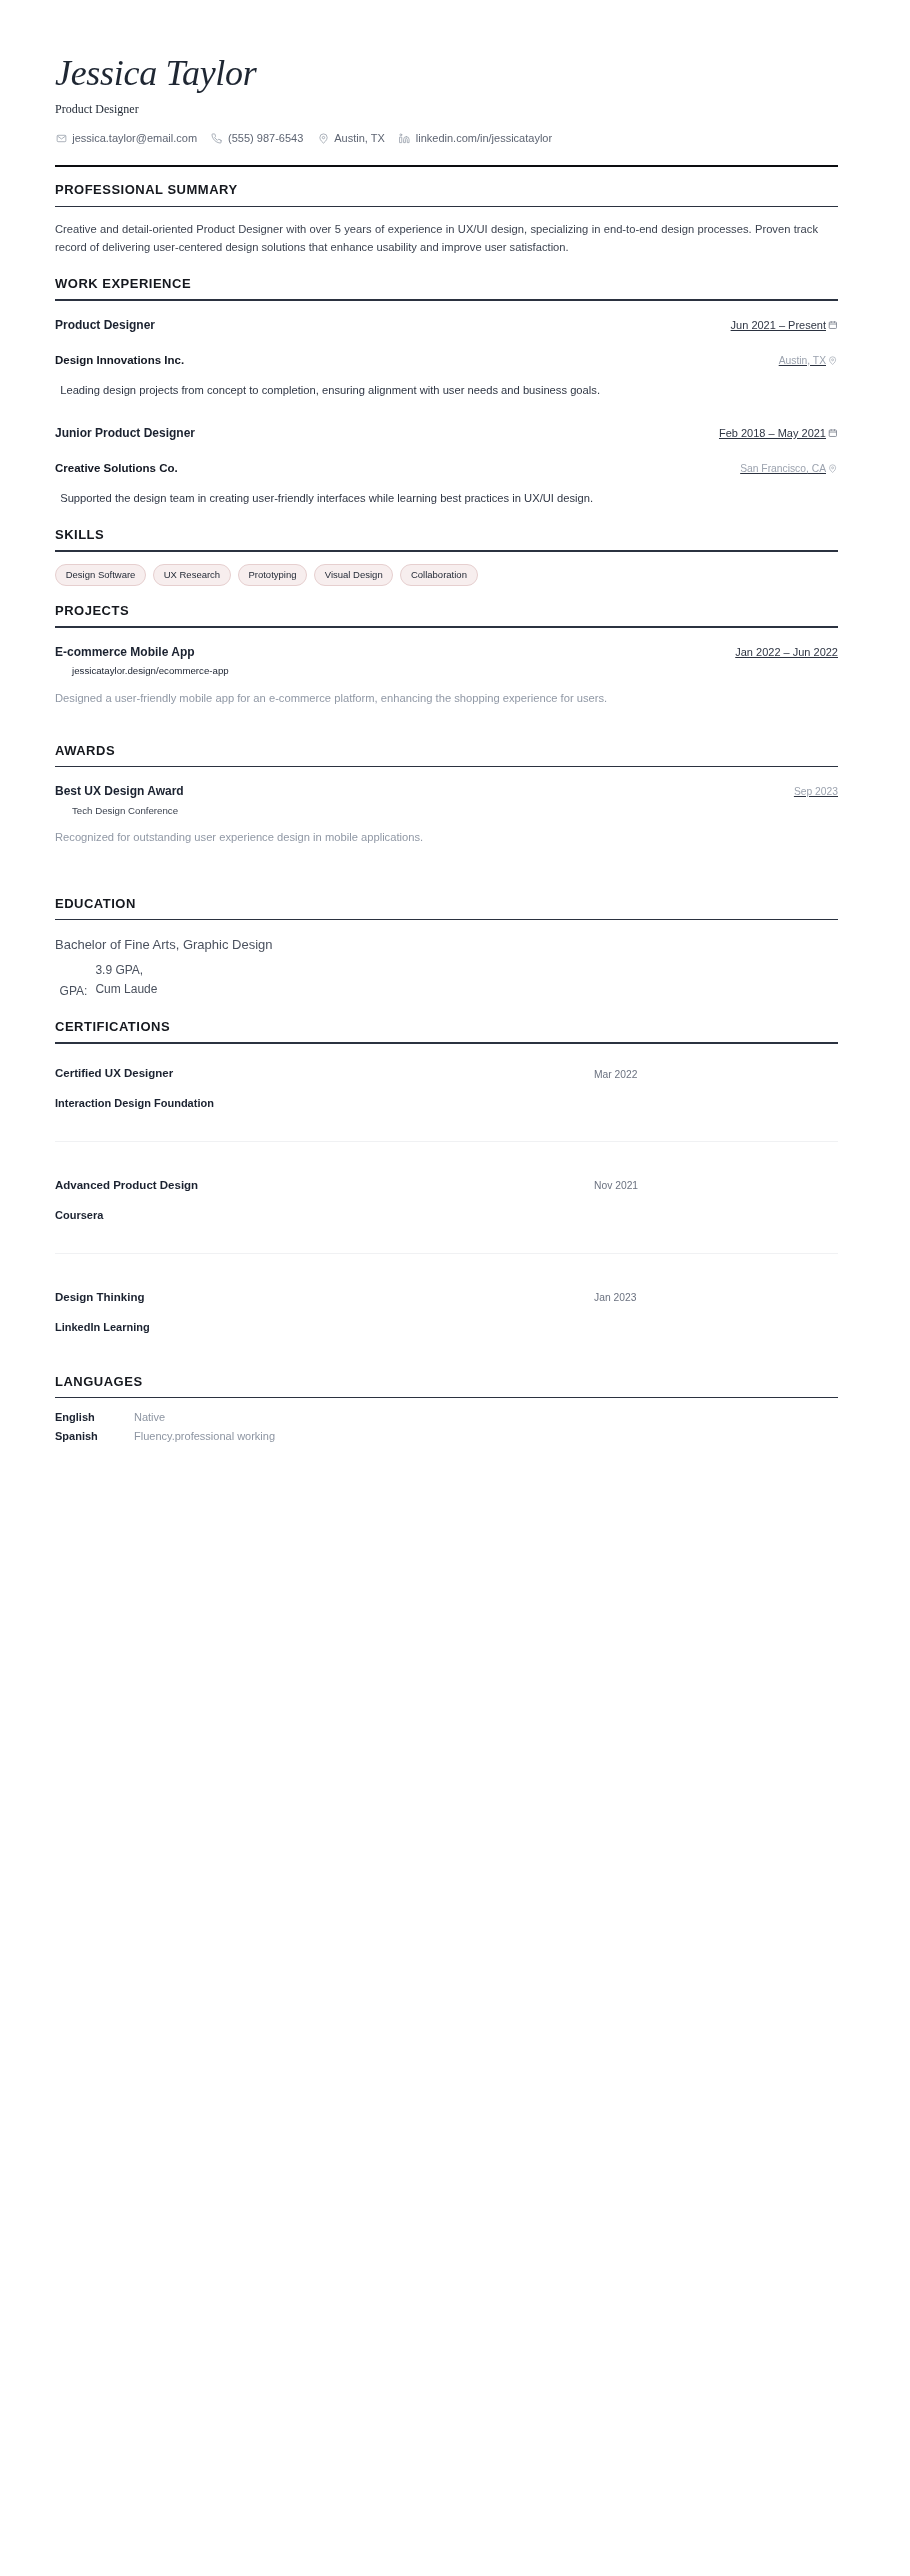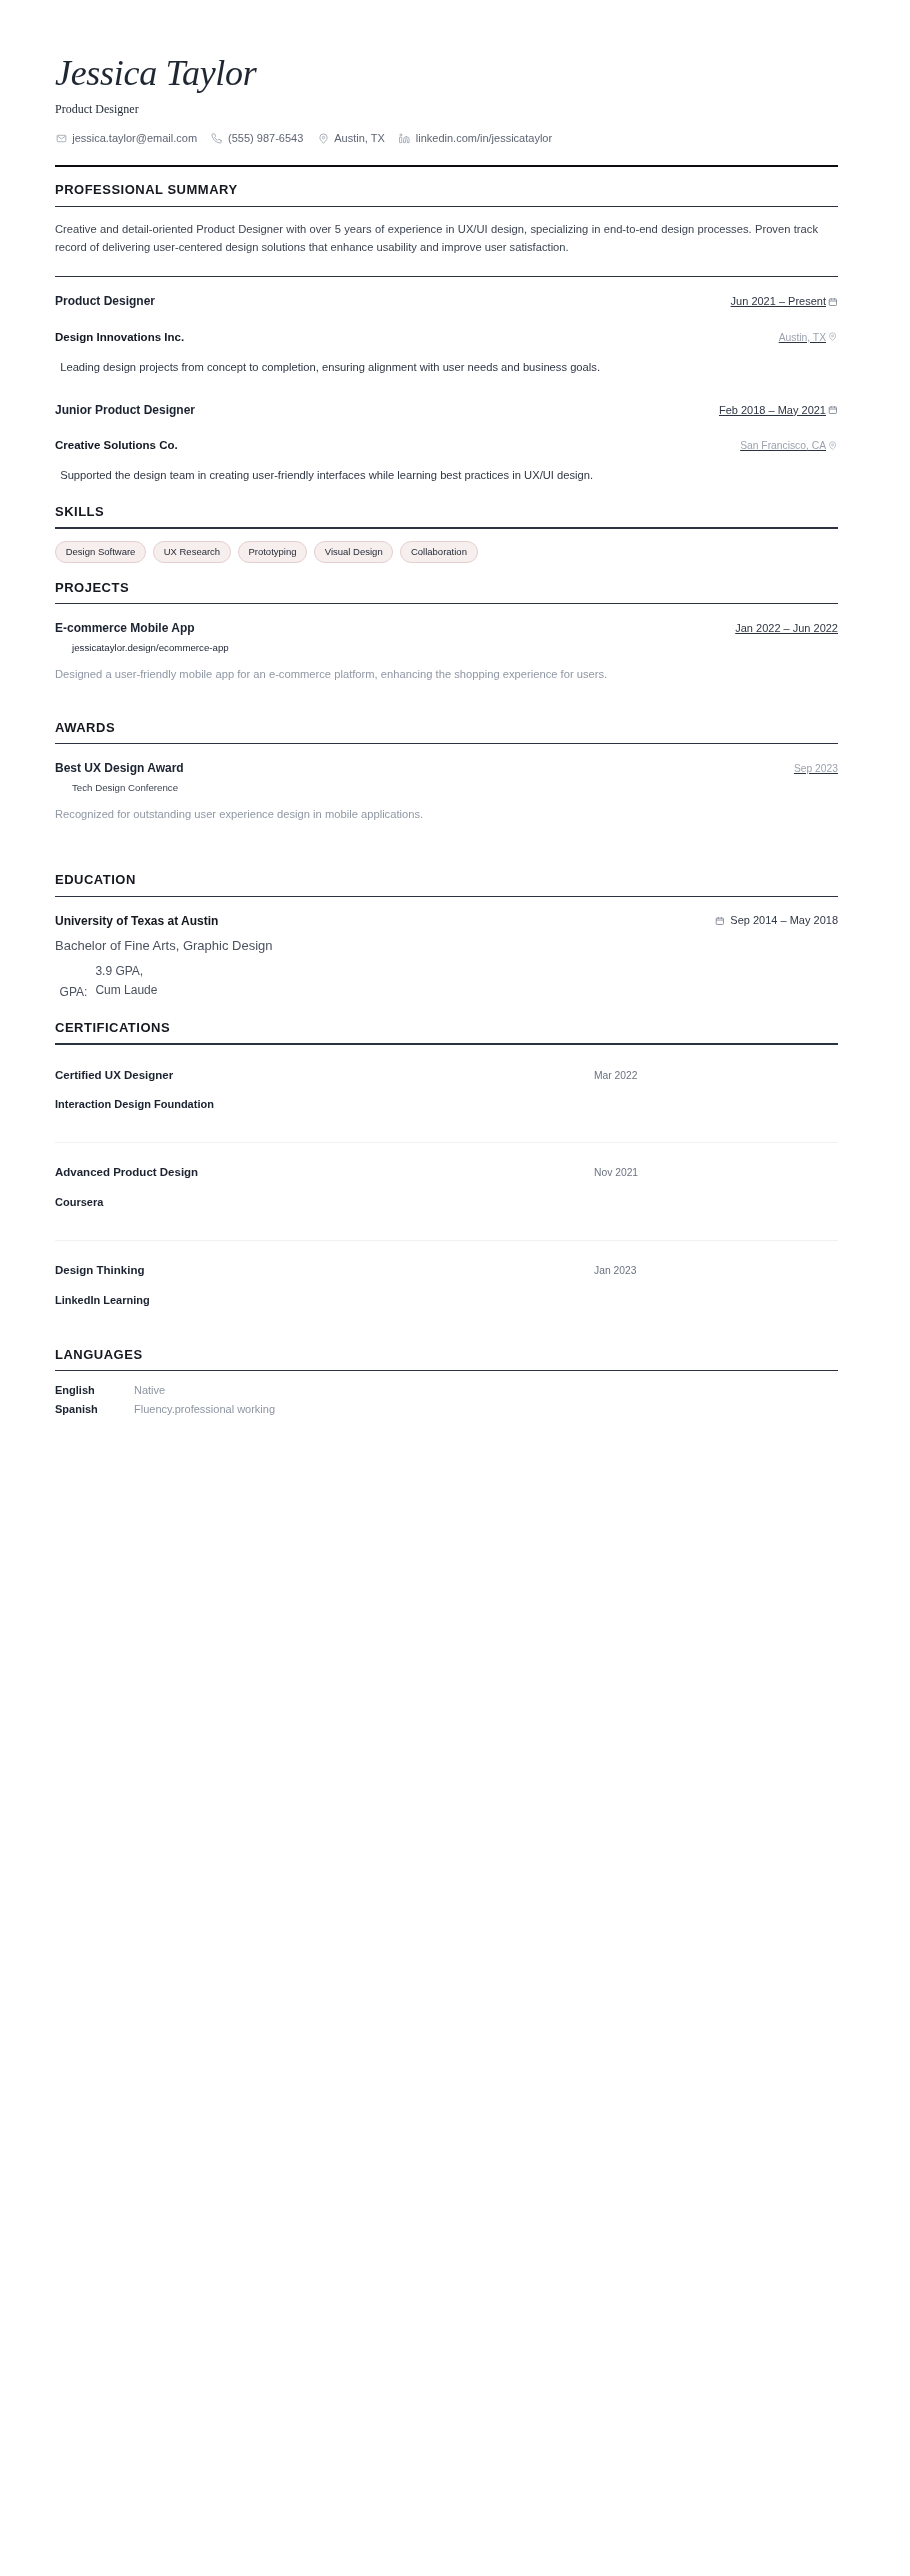--- a/index.html
+++ b/index.html
@@ -224,21 +224,21 @@
   .edu-extra-label { flex: none; margin-right: 8px; }
   .edu-extra-value { line-height: 1.55; }
 
   
   .cert-list { margin-top: 10.3px; }
   .cert {
     display: flex;
     align-items: flex-start;
     padding: 12.6px 0 30px 0;
   }
-  .cert + .cert { border-top: 1.1px solid #f0f1f3; padding-top: 22px; }
+  .cert + .cert { border-top: 1.1px solid #f0f1f3; padding-top: 36px; }
   .cert-main { width: 539px; flex: none; }
   .cert-name {
     font-size: 11.5px;
     font-weight: 700;
     color: #1b2230;
     line-height: 1.35;
   }
   .cert-issuer {
     font-size: 11px;
     font-weight: 700;
@@ -328,20 +328,21 @@
       <div class="rule-top"></div>
     </div>
 
     <div class="section tight">
       <div class="section-head">PROFESSIONAL SUMMARY</div>
       <div class="section-rule"></div>
       <p class="summary">Creative and detail-oriented Product Designer with over 5 years of experience in UX/UI design, specializing in end-to-end design processes. Proven track record of delivering user-centered design solutions that enhance usability and improve user satisfaction.</p>
     </div>
 
     <div class="section">
+      <div class="section-head">WORK EXPERIENCE</div>
       <div class="section-rule"></div>
 
       <div class="entry">
         <div class="entry-row">
           <div class="entry-left">
             <div class="role">Product Designer</div>
           </div>
           <div class="entry-right">
             <span class="meta-date">Jun 2021 – Present</span>
             <span class="meta-ic">
@@ -448,32 +449,20 @@
         <div class="entry-sub grey">Tech Design Conference</div>
         <p class="entry-desc muted">Recognized for outstanding user experience design in mobile applications.</p>
       </div>
     </div>
 
     <div class="section" style="margin-top:49px">
       <div class="section-head">EDUCATION</div>
       <div class="section-rule"></div>
 
       <div class="entry">
-        <div class="edu-row">
-          <div class="edu-school">University of Texas at Austin</div>
-          <div class="edu-date">
-            <span class="meta-ic">
-              <svg width="9.7" height="9.7" viewBox="0 0 24 24" fill="none" stroke="currentColor" stroke-width="1.9">
-                <rect x="3" y="5" width="18" height="16" rx="2"></rect>
-                <path d="M3 10h18M8 3v4M16 3v4"></path>
-              </svg>
-            </span>
-            <span>Sep 2014 – May 2018</span>
-          </div>
-        </div>
         <div class="edu-degree">Bachelor of Fine Arts, Graphic Design</div>
         <div class="edu-extra">
           <span class="edu-extra-label">GPA:</span>
           <span class="edu-extra-value">
             <span>3.9 GPA,</span><br>
             <span>Cum Laude</span>
           </span>
         </div>
       </div>
     </div>

